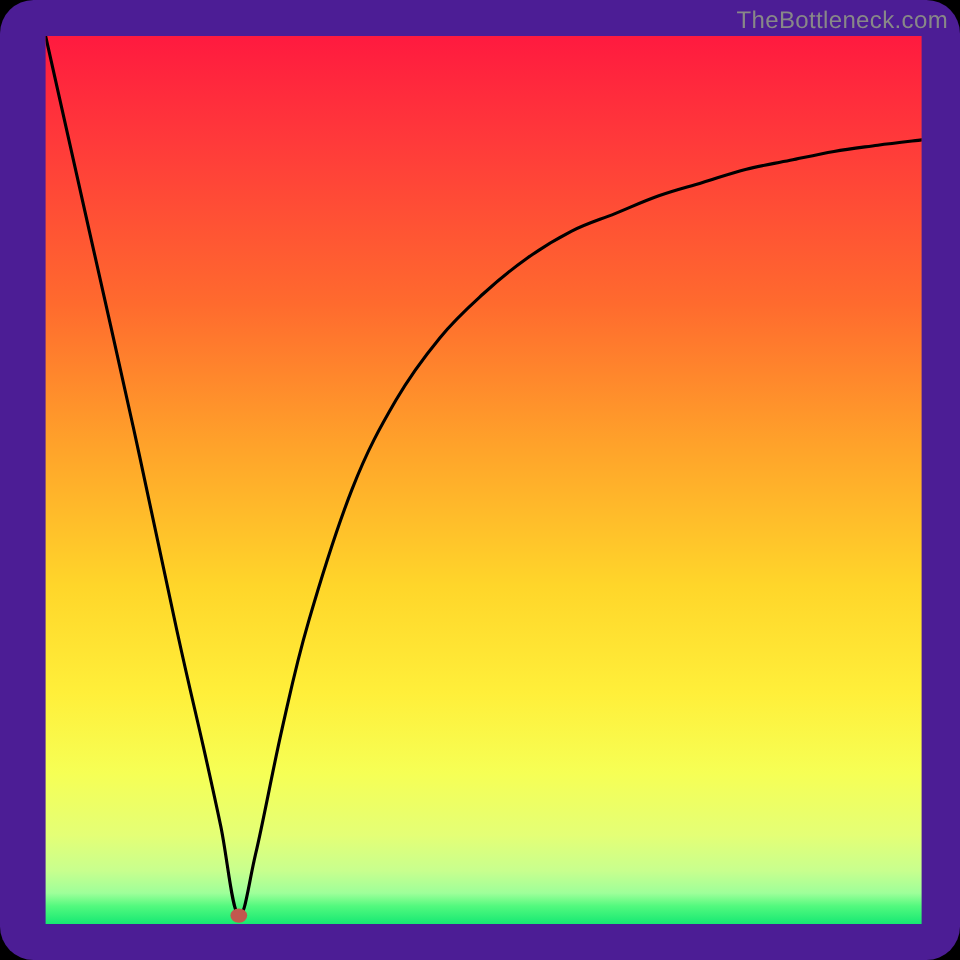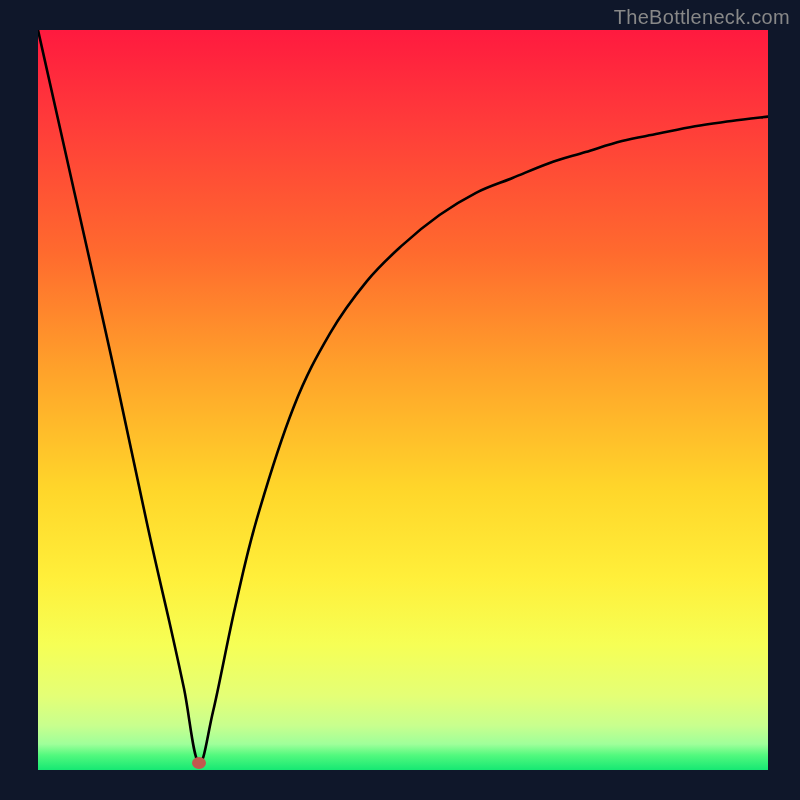--- a/index.html
+++ b/index.html
@@ -8,21 +8,22 @@
     width: 800px;
     height: 800px;
     overflow: hidden;
     background: #000;
     font-family: Arial, Helvetica, sans-serif;
   }
   .frame {
     position: relative;
     width: 800px;
     height: 800px;
-    background: #0f172a;
+    background: #4c1d95;
+    border-radius: 28px;
   }
   .plot-area {
     position: absolute;
     left: 38px;
     top: 30px;
     width: 730px;
     height: 740px;
     
     background: linear-gradient(to bottom,
       #ff1a3f 0%,

